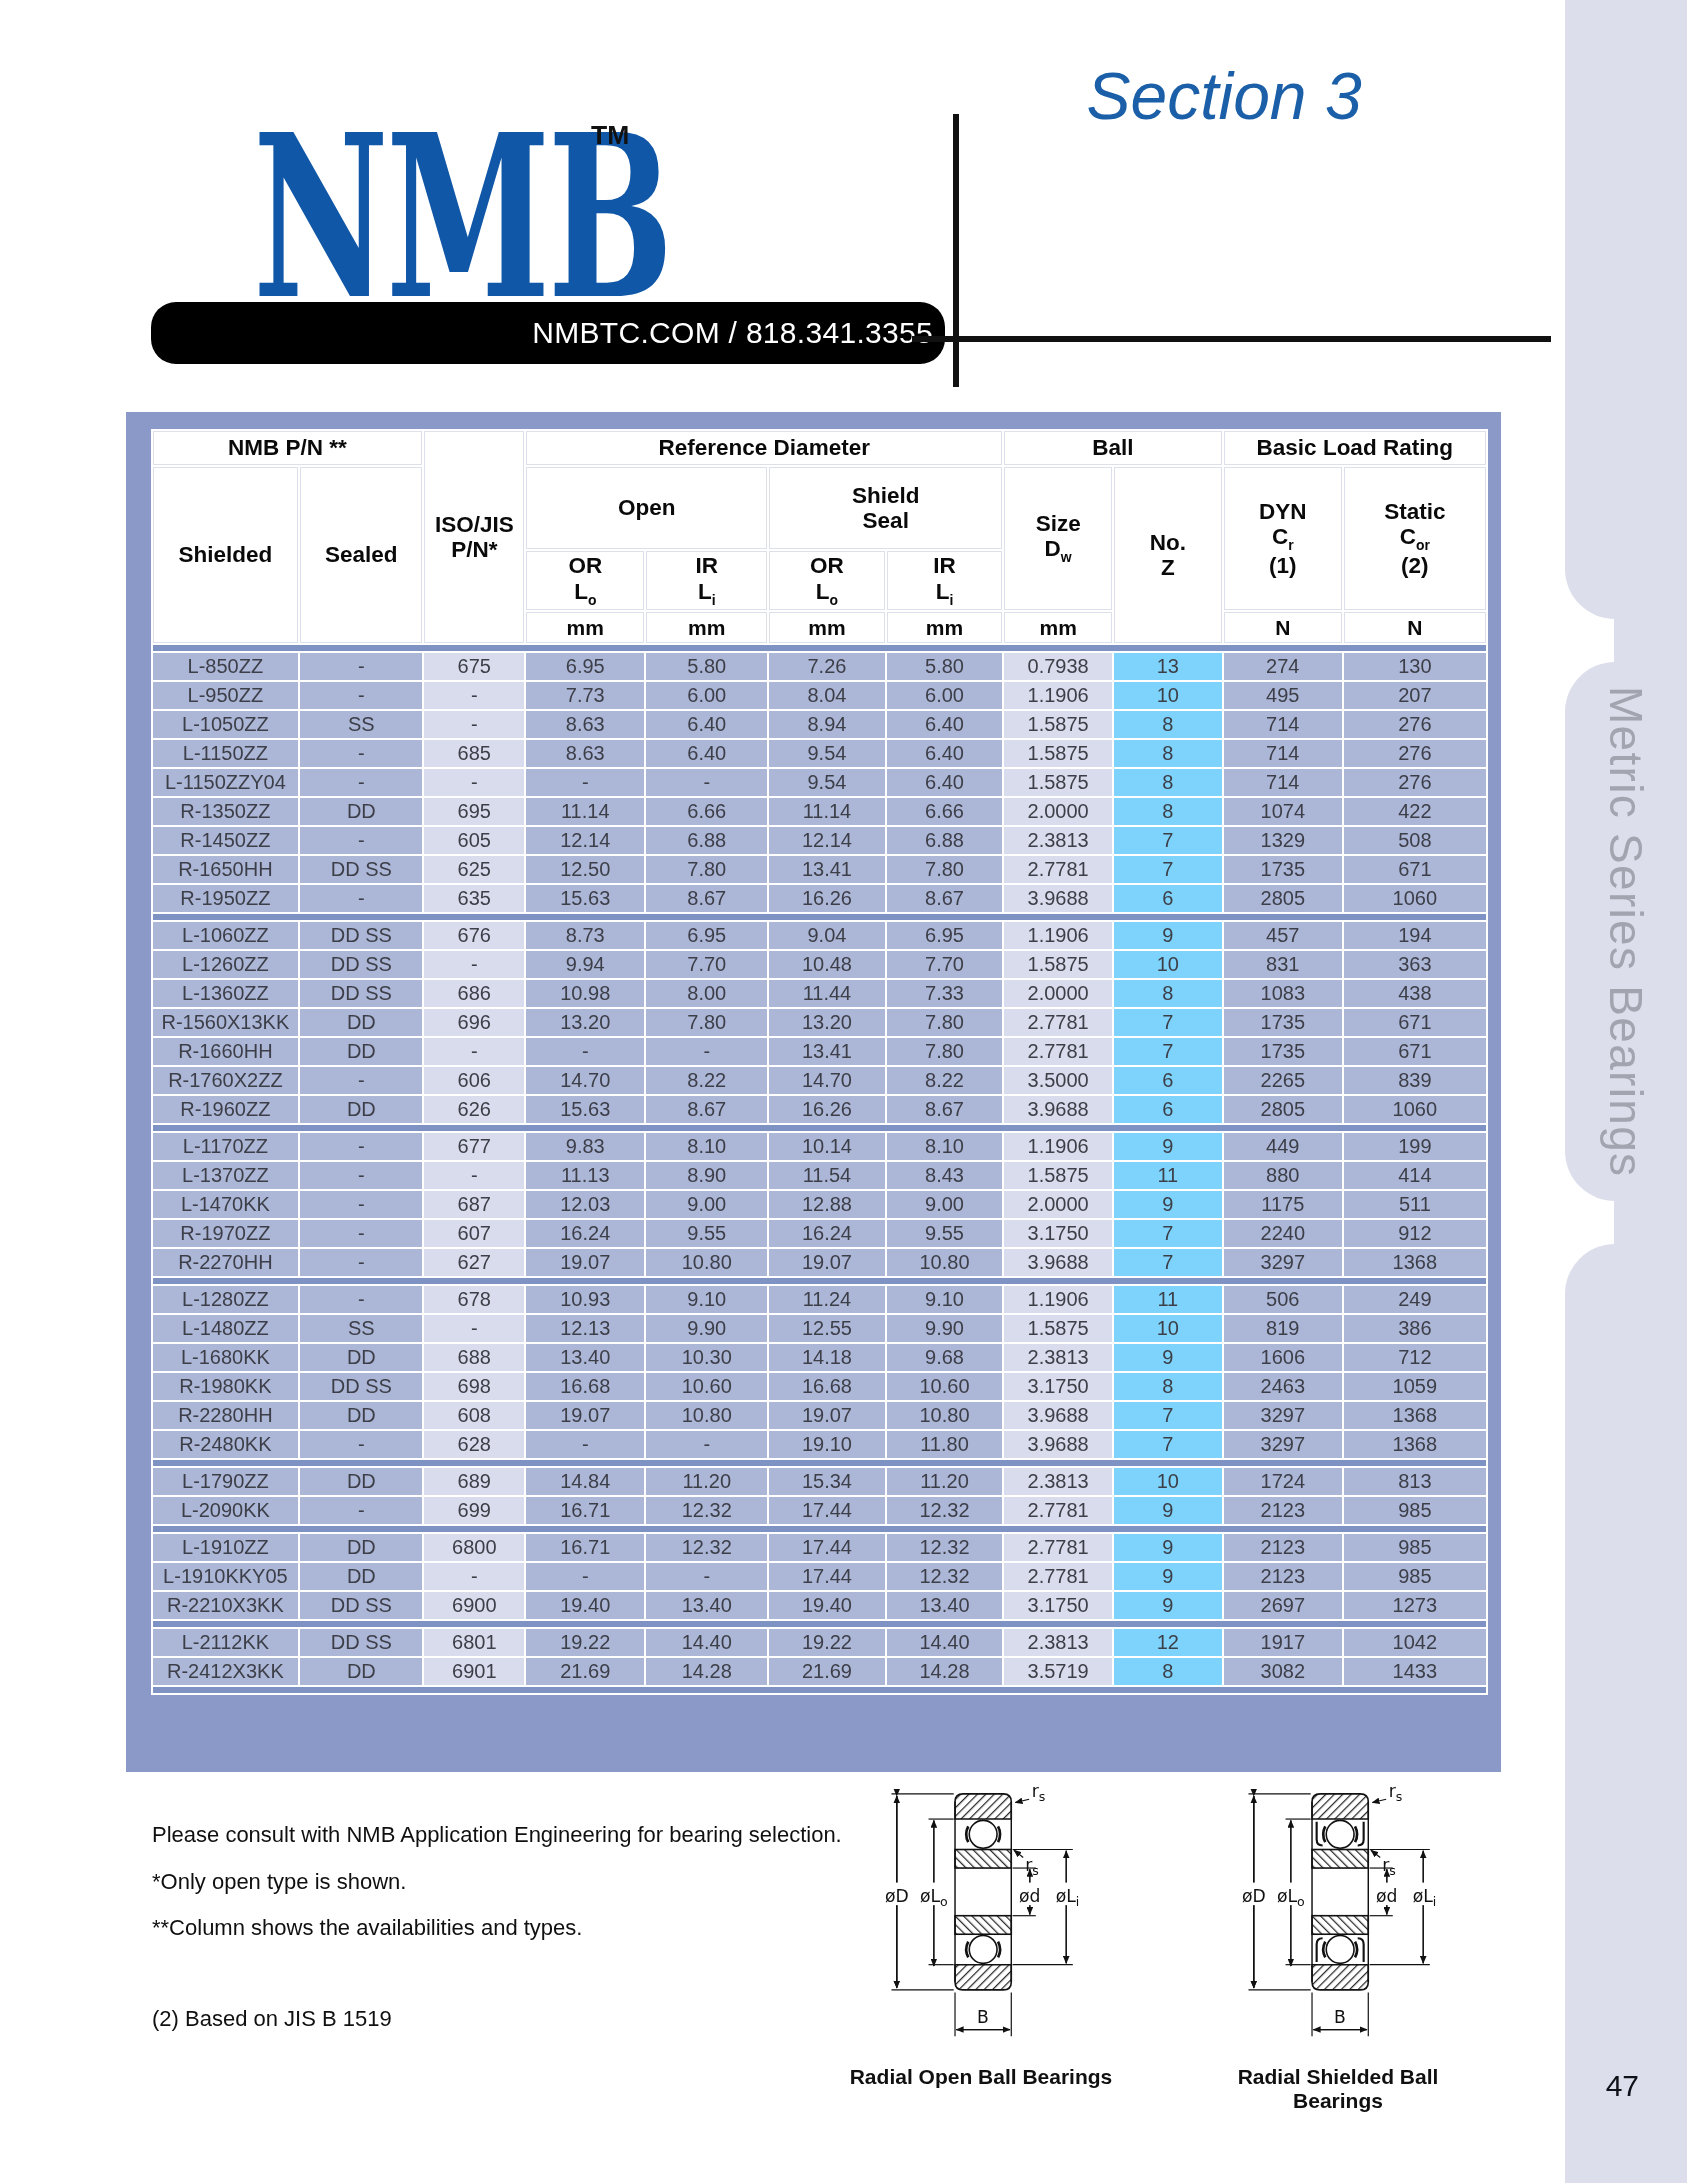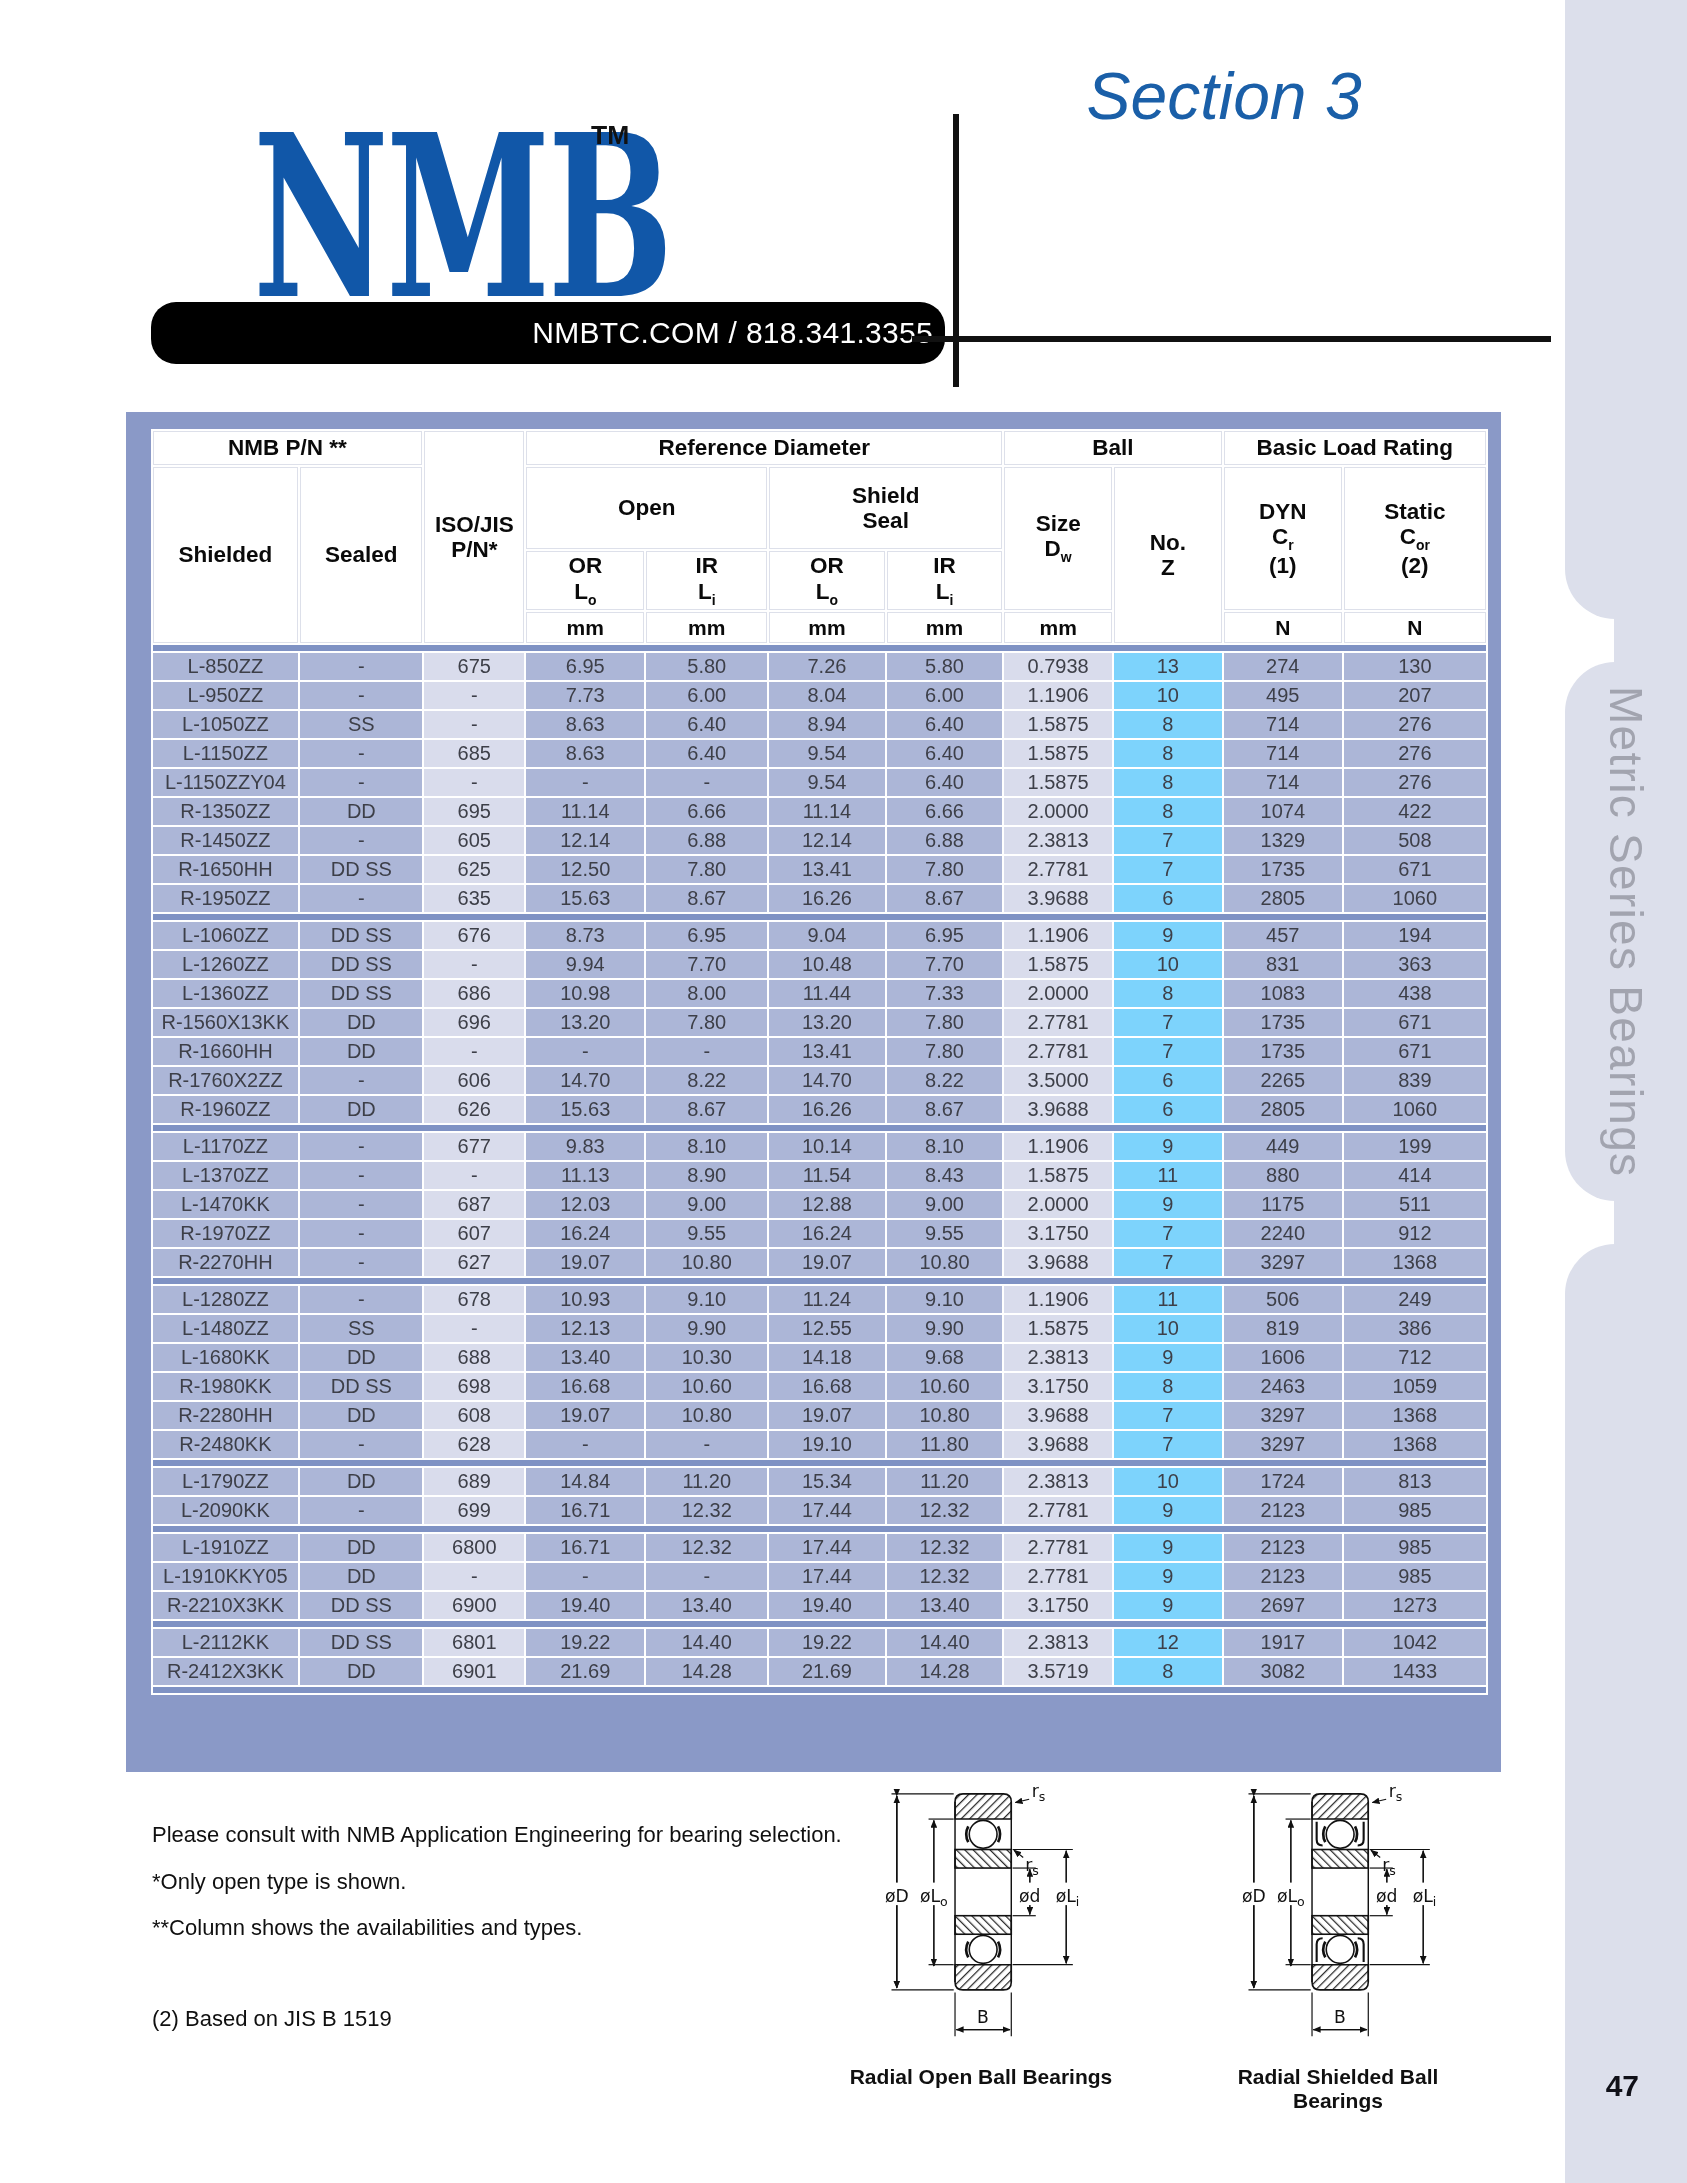--- a/index.html
+++ b/index.html
@@ -10,21 +10,21 @@
   
   .band{position:absolute;background:#DCDFEB;}
   .band-strip{left:1614px;right:0;top:0;bottom:0;}
   .band-top{left:1565px;right:0;top:0;height:619px;border-bottom-left-radius:50px;}
   .band-tab{left:1565px;right:0;top:662px;height:539px;border-top-left-radius:50px;border-bottom-left-radius:50px;}
   .band-bottom{left:1565px;right:0;top:1244px;height:939px;border-top-left-radius:50px;}
   .tab-text{
     position:absolute;inset:0;display:flex;align-items:center;justify-content:center;
     writing-mode:vertical-rl;font-size:46px;color:#A2A4AF;letter-spacing:1.3px;white-space:nowrap;
   }
-  .page-number{position:absolute;right:48px;top:2069px;font-size:30px;font-weight:bold;color:#101018;text-align:center;}
+  .page-number{position:absolute;right:48px;top:2069px;font-size:30px;font-weight:normal;color:#101018;text-align:center;}
 
   
   .logo{position:absolute;left:253px;top:105px;color:#1157A8;font-family:"DejaVu Serif","Liberation Serif",serif;
         font-weight:bold;font-size:225px;line-height:1;transform:scaleX(0.66);transform-origin:top left;letter-spacing:-4px;}
   .logo-tm{position:absolute;left:591px;top:120px;font-size:26.5px;font-weight:bold;color:#111;font-family:"Liberation Sans",sans-serif;}
   .black-bar{position:absolute;left:151px;top:302px;width:794px;height:62px;background:#000;
         display:flex;align-items:center;justify-content:flex-end;padding-right:12px;box-sizing:border-box;border-radius:25px;}
   .black-bar span{color:#fff;font-size:30px;letter-spacing:0.3px;}
   .vline{position:absolute;left:953px;top:114px;width:6px;height:273px;background:#111;}
   .hline{position:absolute;left:912px;top:336px;width:639px;height:6px;background:#111;}

